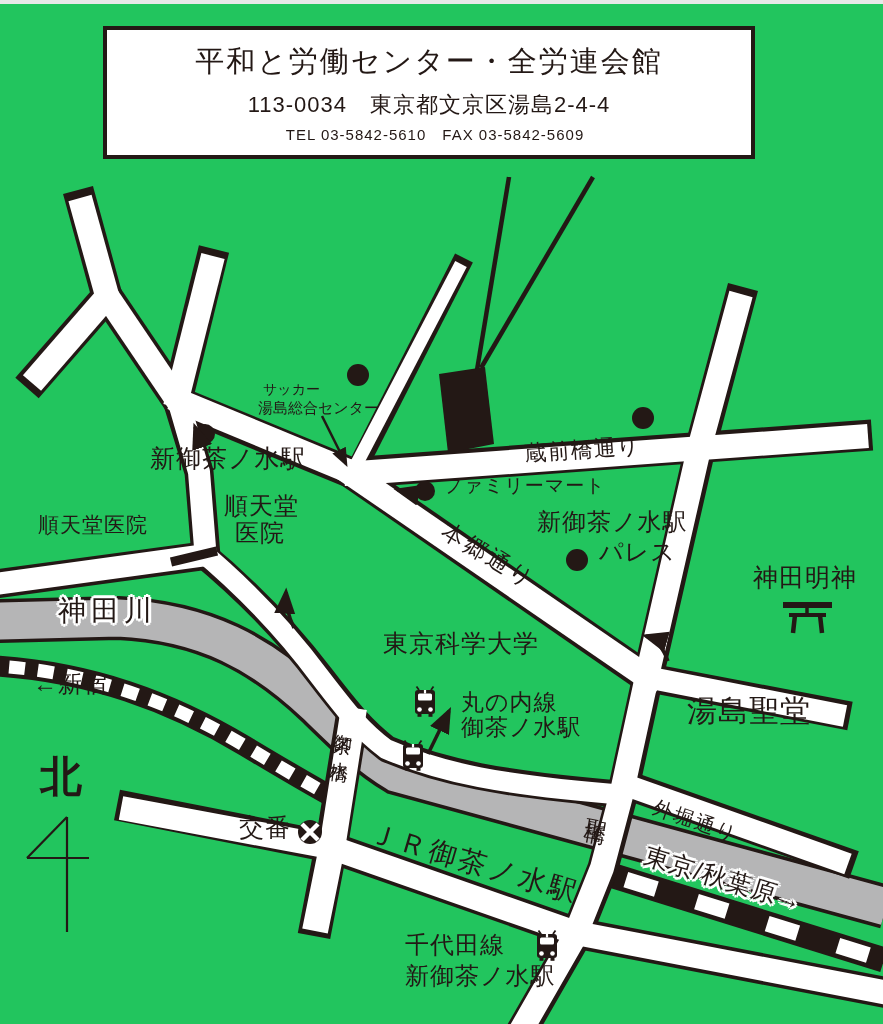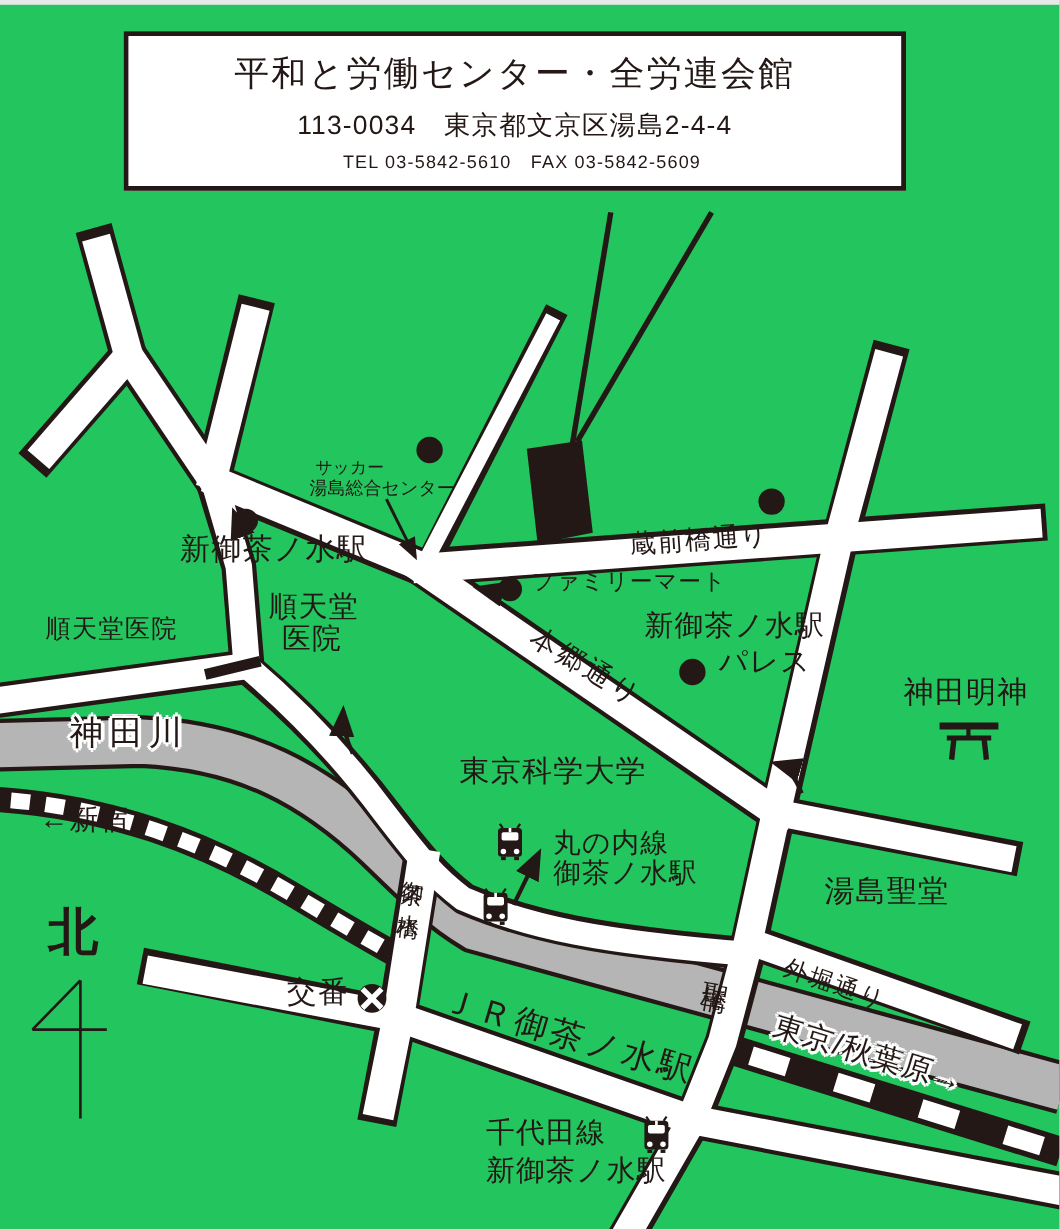--- a/index.html
+++ b/index.html
@@ -165,21 +165,21 @@
   <div class="lbl" style="left:150px;top:441px;font-size:25px;">新御茶ノ水駅</div>
   <div class="lbl" style="left:38px;top:510px;font-size:21px;">順天堂医院</div>
   <div class="lbl" style="left:224px;top:489px;font-size:24px;">順天堂</div>
   <div class="lbl" style="left:235px;top:516px;font-size:24px;">医院</div>
   <div class="lbl" style="left:753px;top:560px;font-size:25px;">神田明神</div>
   <div class="lbl outline" style="left:58px;top:592px;font-size:28px;letter-spacing:5px;">神田川</div>
   <div class="lbl" style="left:33px;top:667px;font-size:24px;">←新宿</div>
   <div class="lbl" style="left:383px;top:626px;font-size:25px;">東京科学大学</div>
   <div class="lbl" style="left:461px;top:686px;font-size:23px;">丸の内線</div>
   <div class="lbl" style="left:461px;top:711px;font-size:23px;">御茶ノ水駅</div>
-  <div class="lbl" style="left:687px;top:726px;font-size:25px;">湯島聖堂</div>
+  <div class="lbl" style="left:687px;top:691px;font-size:30px;">湯島聖堂</div>
   <div class="lbl" style="left:657px;top:793px;font-size:20px;letter-spacing:2px;transform:rotate(19deg);">外堀通り</div>
   <div class="lbl vert" style="left:589px;top:796px;font-size:22px;letter-spacing:4px;transform:rotate(10deg);">聖橋</div>
   <div class="lbl vert" style="left:335px;top:714px;font-size:19px;letter-spacing:2px;transform:rotate(7deg);">御茶ノ水橋</div>
   <div class="lbl" style="left:374px;top:814px;font-size:28px;letter-spacing:3px;transform:rotate(16.5deg);">ＪＲ御茶ノ水駅</div>
   <div class="lbl outline" style="left:649px;top:838px;font-size:25px;transform:rotate(17deg);">東京/秋葉原→</div>
   <div class="lbl" style="left:239px;top:810px;font-size:25px;">交番</div>
   <div class="lbl" style="left:405px;top:928px;font-size:24px;">千代田線</div>
   <div class="lbl" style="left:405px;top:959px;font-size:24px;">新御茶ノ水駅</div>
   <div class="lbl" style="left:40px;top:750px;font-size:42px;font-weight:bold;">北</div>
 

